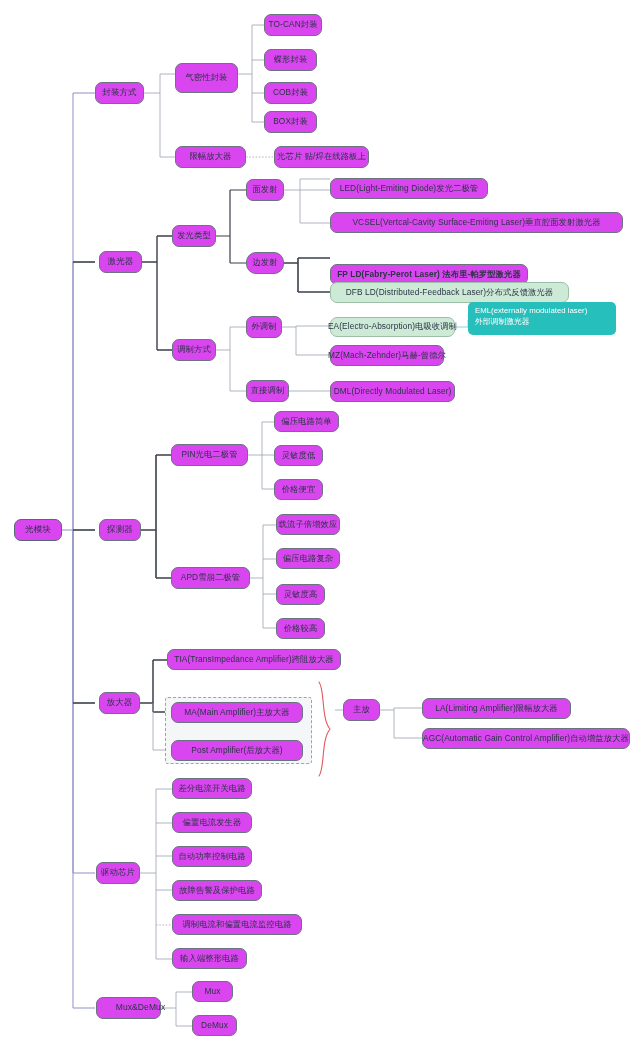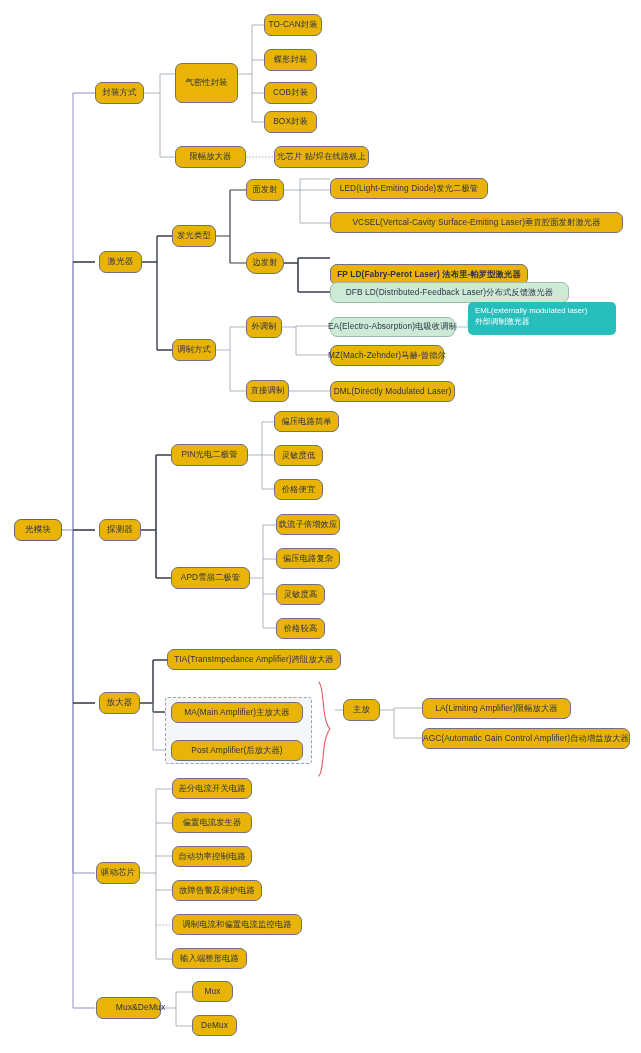--- a/index.html
+++ b/index.html
@@ -19,21 +19,21 @@
     position: absolute;
     left: 0; top: 0;
     width: 641px; height: 1053px;
     pointer-events: none;
   }
   .node {
     position: absolute;
     display: flex;
     align-items: center;
     justify-content: center;
-    background: #eab308;
+    background: #d946ef;
     border: 1px solid #6b7280;
     border-radius: 7px;
     color: #2b3445;
     font-size: 8.3px;
     line-height: 1.15;
     white-space: nowrap;
     padding: 0 6px;
     letter-spacing: 0.1px;
   }
   .node.root {
@@ -146,21 +146,21 @@
   <div class="node lvl1" style="left:99px; top:692px; width:41px; height:22px;">
     <span>放大器</span>
   </div>
   <div class="node lvl1" style="left:96px; top:862px; width:44px; height:22px;">
     <span>驱动芯片</span>
   </div>
   <div class="node lvl1" style="left:96px; top:997px; width:65px; height:22px;padding-left:30px;">
     <span>Mux&amp;DeMux</span>
   </div>
 
-  <div class="node" style="left:175px; top:63px; width:63px; height:40px;">
+  <div class="node" style="left:175px; top:63px; width:63px; height:30px;">
     <span>气密性封装</span>
   </div>
   <div class="node" style="left:175px; top:146px; width:71px; height:22px;">
     <span>限幅放大器</span>
   </div>
   <div class="node" style="left:264px; top:14px; width:58px; height:22px;">
     <span>TO-CAN封装</span>
   </div>
   <div class="node" style="left:264px; top:49px; width:53px; height:22px;">
     <span>蝶形封装</span>

